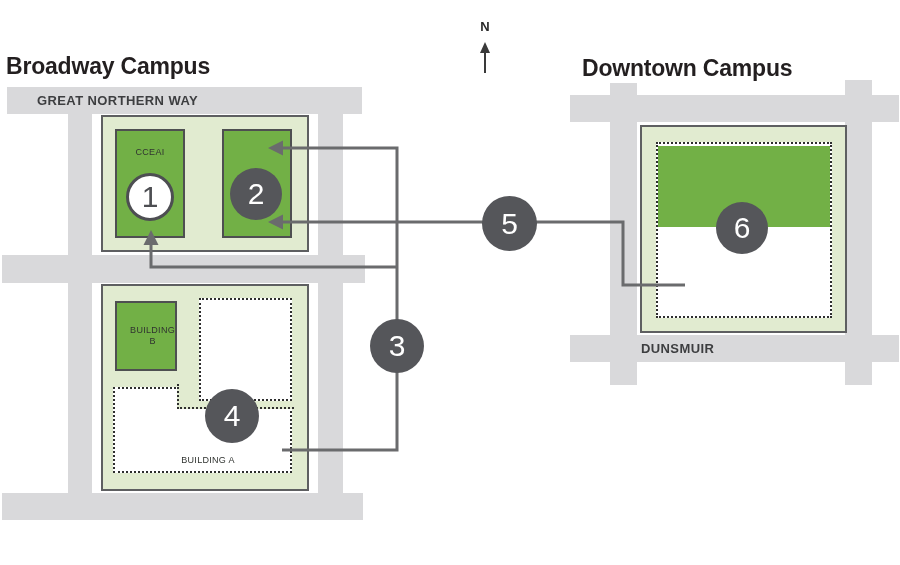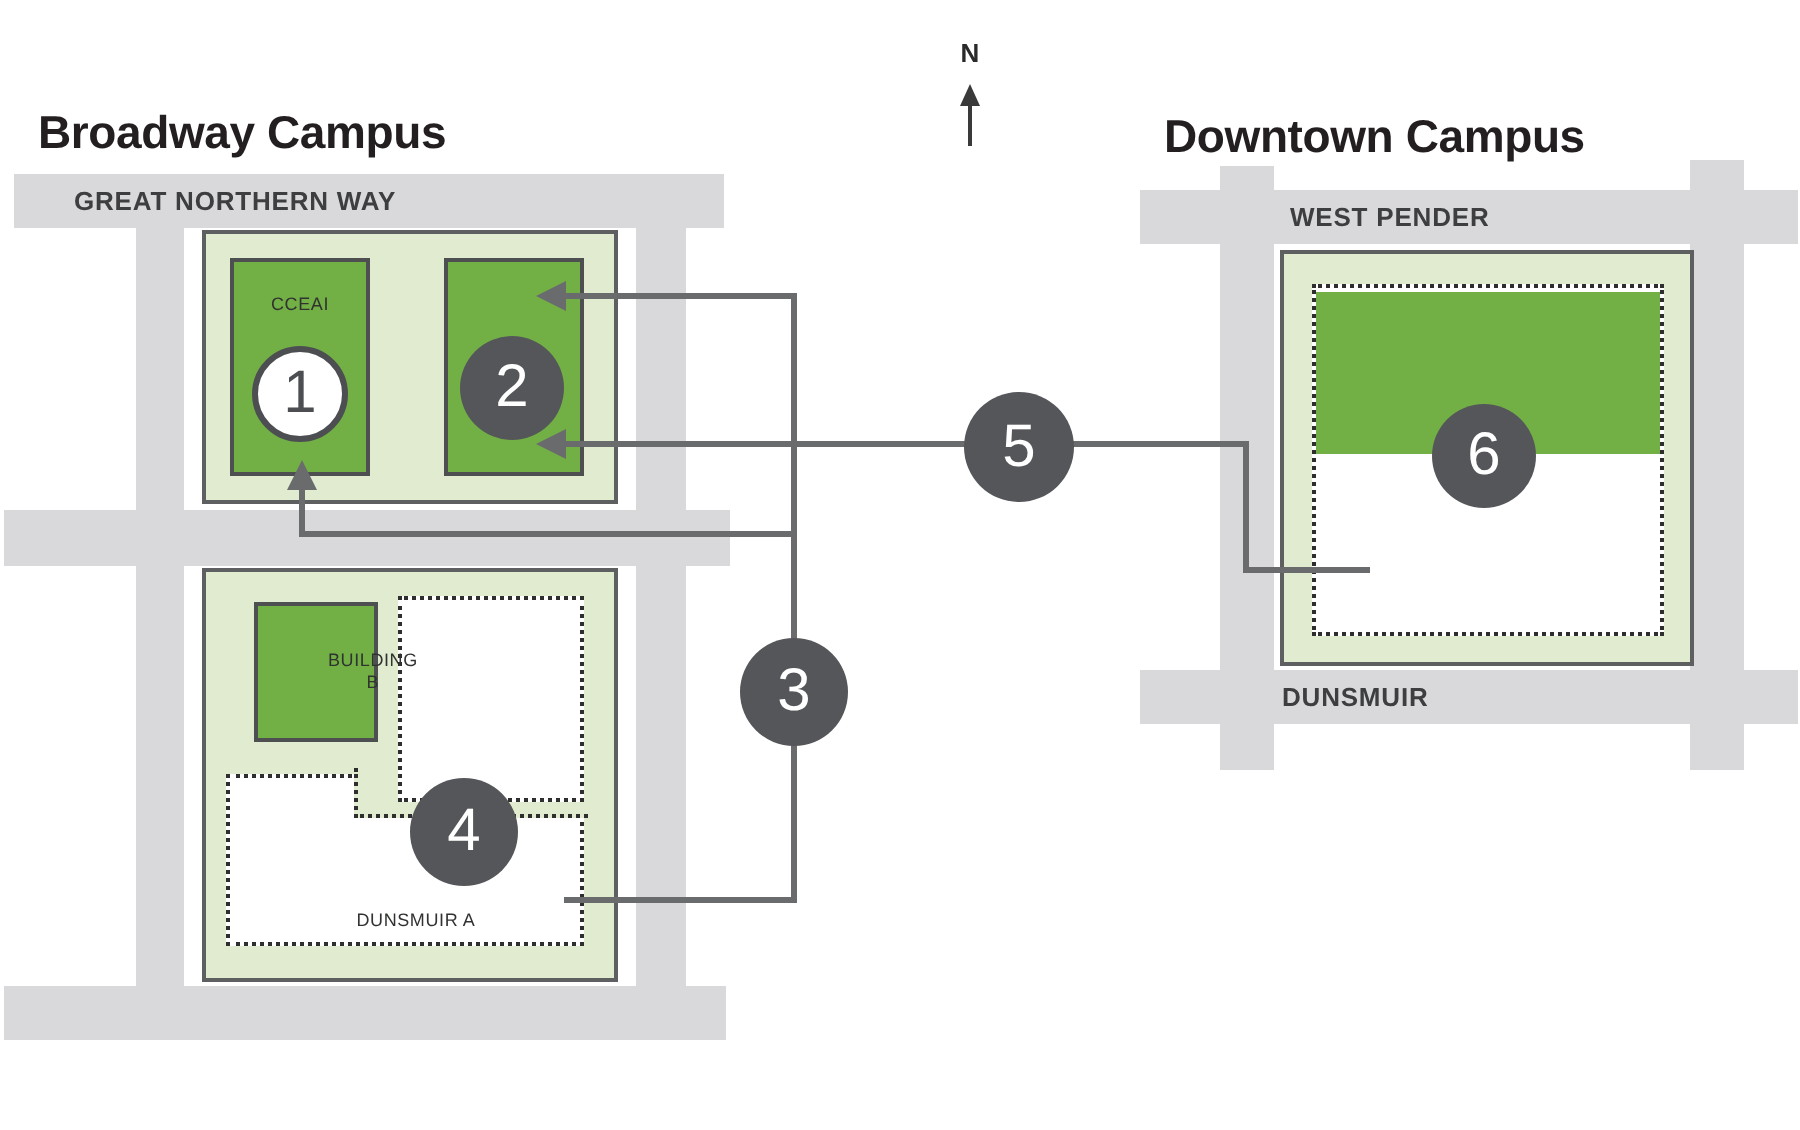--- a/index.html
+++ b/index.html
@@ -58,34 +58,33 @@
   <div class="abs bldg" style="left:222px;top:129px;width:70px;height:109px;"></div>
   <div class="abs bldg-label" style="left:115px;top:147px;width:70px;">CCEAI</div>
 
   <div class="abs campus" style="left:101px;top:284px;width:208px;height:207px;"></div>
 
   <div class="abs dotted" style="left:113px;top:387px;width:179px;height:86px;"></div>
   <div class="abs notch" style="left:177px;top:384px;width:117px;height:25px;"></div>
 
   <div class="abs dotted" style="left:199px;top:298px;width:93px;height:103px;"></div>
 
-  <div class="abs bldg" style="left:127px;top:301px;width:62px;height:70px;display:flex;align-items:center;justify-content:flex-start;padding-left:35px;">
+  <div class="abs bldg" style="left:115px;top:301px;width:62px;height:70px;display:flex;align-items:center;justify-content:flex-end;padding-left:35px;">
     <div class="bldg-label" style="width:50px;">BUILDING B</div>
   </div>
-  <div class="abs bldg-label" style="left:150px;top:455px;width:116px;">DUNSMUIR A</div>
+  <div class="abs bldg-label" style="left:150px;top:455px;width:116px;">BUILDING A</div>
 
   <div class="abs campus" style="left:640px;top:125px;width:207px;height:208px;"></div>
   <div class="abs dotted" style="left:656px;top:142px;width:176px;height:176px;"></div>
   <div class="abs bldg--plain" style="left:658px;top:146px;width:172px;height:81px;"></div>
 
-  <div class="abs title" style="left:19px;top:53px;text-align:center;">Broadway Campus</div>
+  <div class="abs title" style="left:6px;top:53px;text-align:center;">Broadway Campus</div>
   <div class="abs street-label" style="left:37px;top:87px;height:27px;">GREAT NORTHERN WAY</div>
 
   <div class="abs title" style="left:582px;top:55px;">Downtown Campus</div>
-  <div class="abs street-label" style="left:645px;top:95px;height:27px;">WEST PENDER</div>
   <div class="abs street-label" style="left:641px;top:335px;height:27px;text-align:center;">DUNSMUIR</div>
 
   <div class="abs north-label" style="left:477px;top:19px;width:16px;">N</div>
 
   <svg id="connectors" width="900" height="565" viewBox="0 0 900 565">
 
     <path class="conn" d="M281,148 L397,148 L397,450 L282,450"></path>
     <polygon class="ah" points="268,148 283,140.5 283,155.5"></polygon>
 
     <path class="conn" d="M151,243 L151,267 L397,267"></path>

